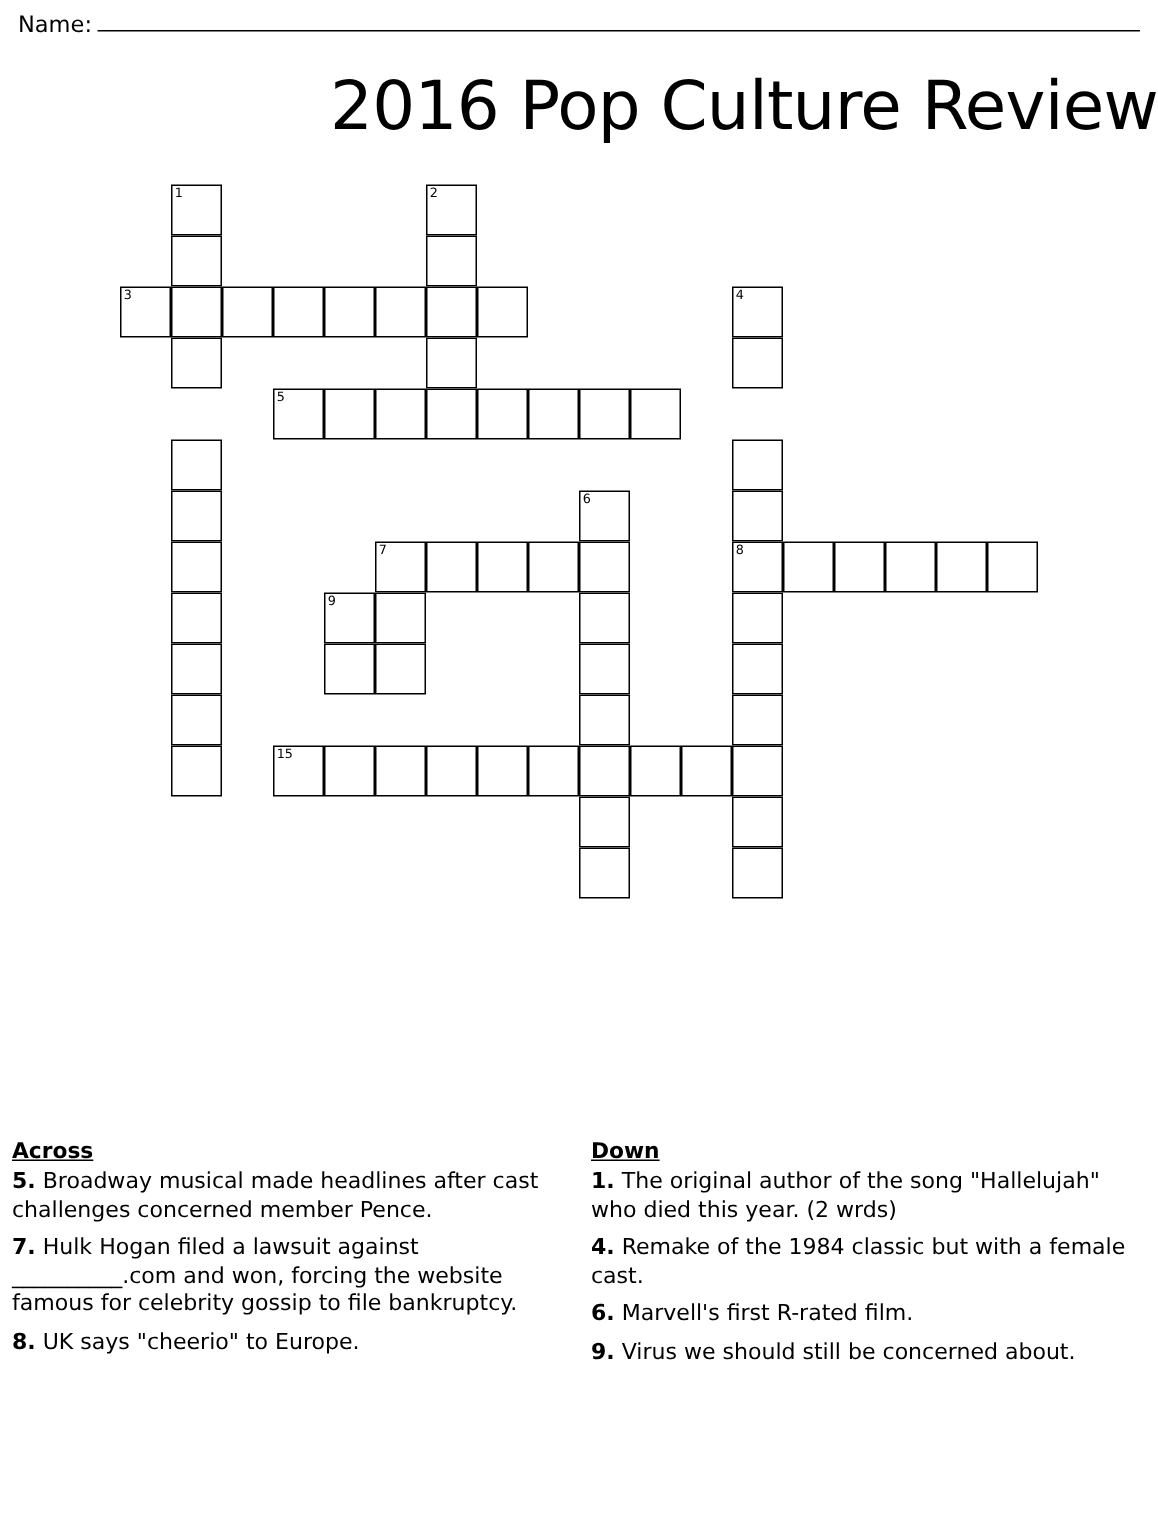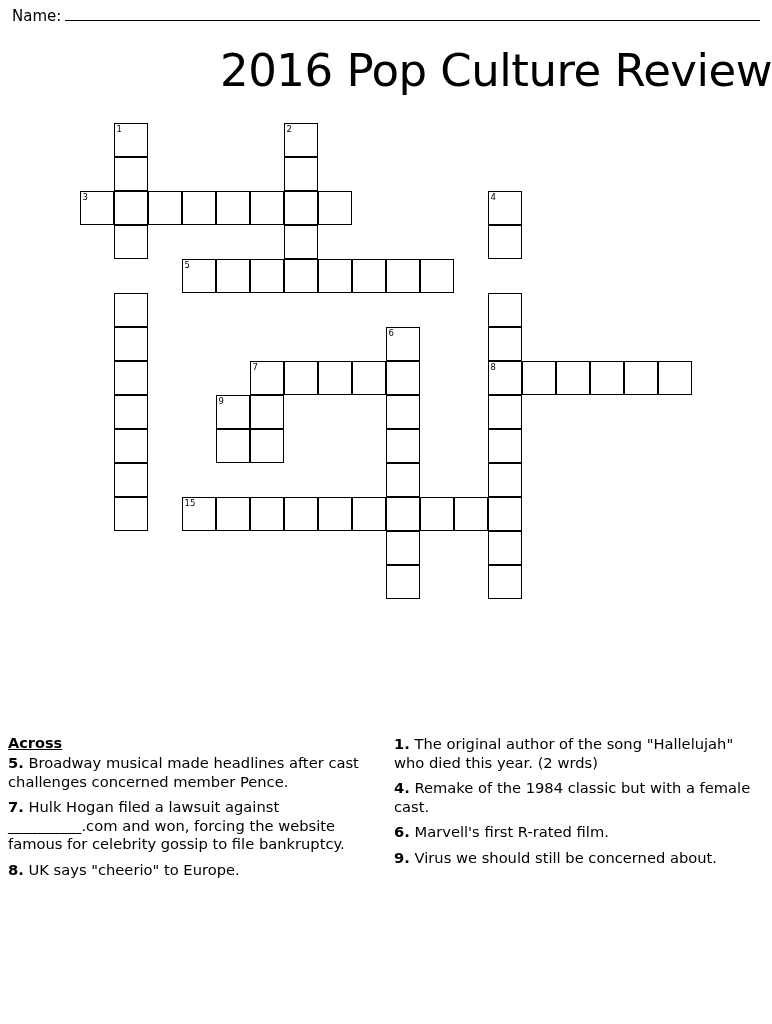--- a/index.html
+++ b/index.html
@@ -78,20 +78,21 @@
   .clues {
     position: absolute;
     left: 0;
     top: 735px;
     width: 772px;
     display: flex;
     gap: 0px;
   }
   .col {
     box-sizing: border-box;
+    margin-top: 25px;
   }
   .col-across {
     width: 392px;
     padding-left: 8px;
     padding-right: 10px;
   }
   .col-down {
     width: 380px;
     padding-left: 2px;
     padding-right: 10px;
@@ -218,20 +219,21 @@
   <div class="clues">
     <div class="col col-across">
       <div class="col-heading">Across</div>
       <div id="across-list">
           <div class="clue"><b>5.</b><span> Broadway musical made headlines after cast challenges concerned member Pence.</span></div>
           <div class="clue"><b>7.</b><span> Hulk Hogan filed a lawsuit against __________.com and won, forcing the website famous for celebrity gossip to file bankruptcy.</span></div>
           <div class="clue"><b>8.</b><span> UK says "cheerio" to Europe.</span></div>
         </div>
     </div>
     <div class="col col-down">
+      <div class="col-heading">Down</div>
       <div id="down-list">
           <div class="clue"><b>1.</b><span> The original author of the song "Hallelujah" who died this year. (2 wrds)</span></div>
           <div class="clue"><b>4.</b><span> Remake of the 1984 classic but with a female cast.</span></div>
           <div class="clue"><b>6.</b><span> Marvell's first R-rated film.</span></div>
           <div class="clue"><b>9.</b><span> Virus we should still be concerned about.</span></div>
         </div>
     </div>
   </div>
 
 </div>

